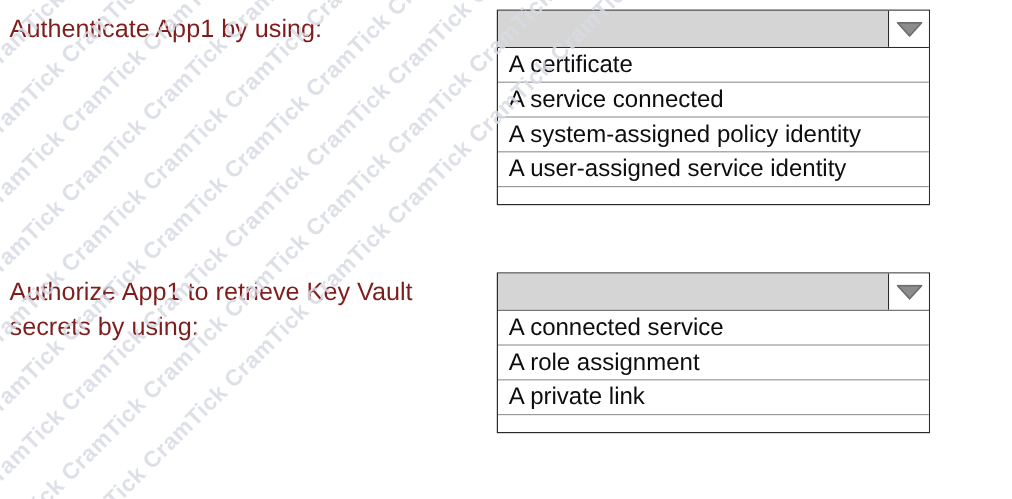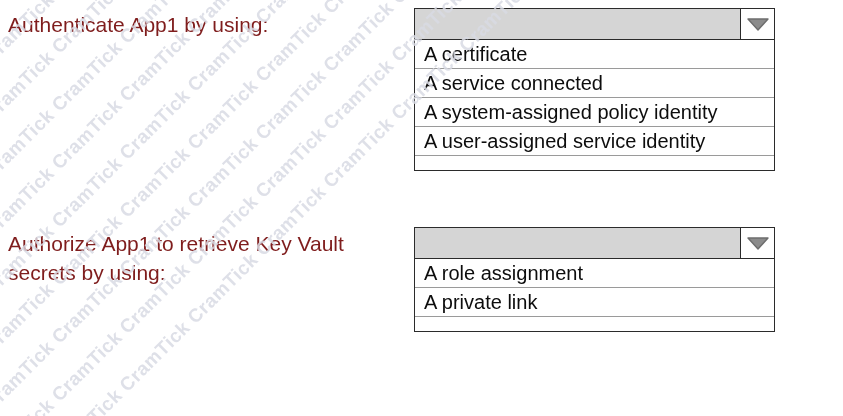--- a/index.html
+++ b/index.html
@@ -144,20 +144,21 @@
         <div class="dd-head-fill"></div>
         <div class="dd-arrow-btn">
           <span>
             <svg width="22" height="13" viewBox="0 0 22 13" aria-hidden="true">
               <polygon points="1,1 21,1 11,12" fill="#8c8c8c" stroke="#6d6d6d" stroke-width="1.4" stroke-linejoin="round"></polygon>
             </svg>
           </span>
         </div>
       </div>
       <div class="dd-list">
+        <div class="dd-option">A connected service</div>
         <div class="dd-option">A role assignment</div>
         <div class="dd-option">A private link</div>
       </div>
     </div>
   </div>
 
   <div id="watermark">
       <div class="wm-row" style="left: -360px; top: -14px;">CramTick   CramTick   CramTick   CramTick   CramTick   CramTick   CramTick   CramTick   CramTick   CramTick   CramTick   CramTick   CramTick   CramTick   CramTick   CramTick   CramTick   CramTick   CramTick   CramTick   CramTick   CramTick   CramTick   CramTick   CramTick   CramTick   </div>
       <div class="wm-row" style="left: -360px; top: 44px;">CramTick   CramTick   CramTick   CramTick   CramTick   CramTick   CramTick   CramTick   CramTick   CramTick   CramTick   CramTick   CramTick   CramTick   CramTick   CramTick   CramTick   CramTick   CramTick   CramTick   CramTick   CramTick   CramTick   CramTick   CramTick   CramTick   </div>
       <div class="wm-row" style="left: -360px; top: 102px;">CramTick   CramTick   CramTick   CramTick   CramTick   CramTick   CramTick   CramTick   CramTick   CramTick   CramTick   CramTick   CramTick   CramTick   CramTick   CramTick   CramTick   CramTick   CramTick   CramTick   CramTick   CramTick   CramTick   CramTick   CramTick   CramTick   </div>

